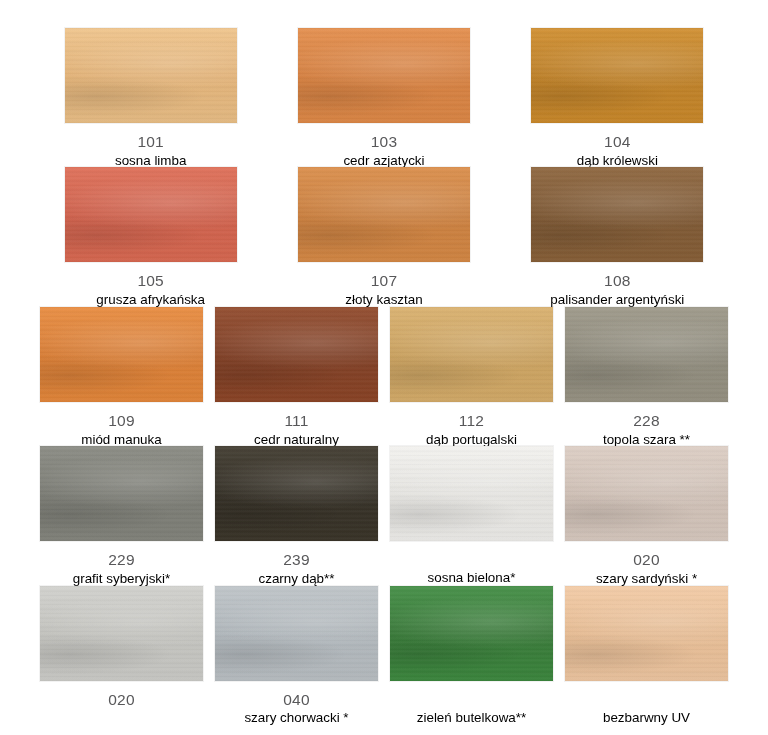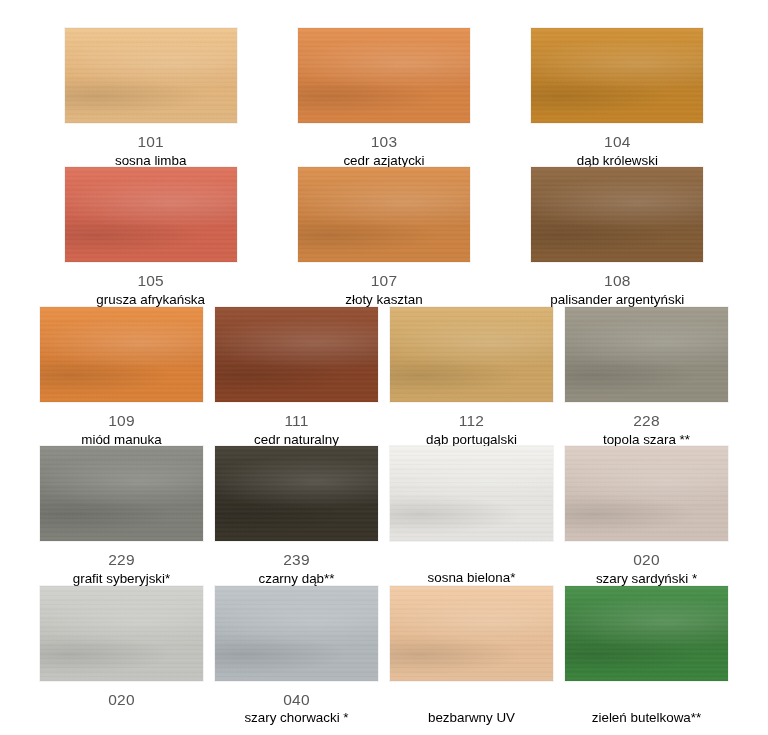--- a/index.html
+++ b/index.html
@@ -266,29 +266,29 @@
       <div class="swatch-wrap">
         <div class="swatch" style="background: linear-gradient(rgb(188, 194, 198) 0%, rgb(177, 184, 189) 48%, rgb(188, 194, 198) 100%);"></div>
       </div>
       <div class="caption">
         <div class="code">040</div>
         <div class="name">szary chorwacki *</div>
       </div>
     </div>
     <div class="cell">
       <div class="swatch-wrap">
+        <div class="swatch" style="background: linear-gradient(rgb(61, 138, 63) 0%, rgb(51, 119, 51) 48%, rgb(61, 138, 63) 100%);"></div>
+      </div>
+      <div class="caption no-code">
+        <div class="name">zieleń butelkowa**</div>
+      </div>
+    </div>
+    <div class="cell">
+      <div class="swatch-wrap">
         <div class="swatch" style="background: linear-gradient(rgb(242, 201, 163) 0%, rgb(235, 190, 147) 48%, rgb(242, 201, 163) 100%);"></div>
       </div>
       <div class="caption no-code">
         <div class="name">bezbarwny UV</div>
       </div>
     </div>
-    <div class="cell">
-      <div class="swatch-wrap">
-        <div class="swatch" style="background: linear-gradient(rgb(61, 138, 63) 0%, rgb(51, 119, 51) 48%, rgb(61, 138, 63) 100%);"></div>
-      </div>
-      <div class="caption no-code">
-        <div class="name">zieleń butelkowa**</div>
-      </div>
-    </div>
   </div>
 
 </div>
 
 </body></html>

